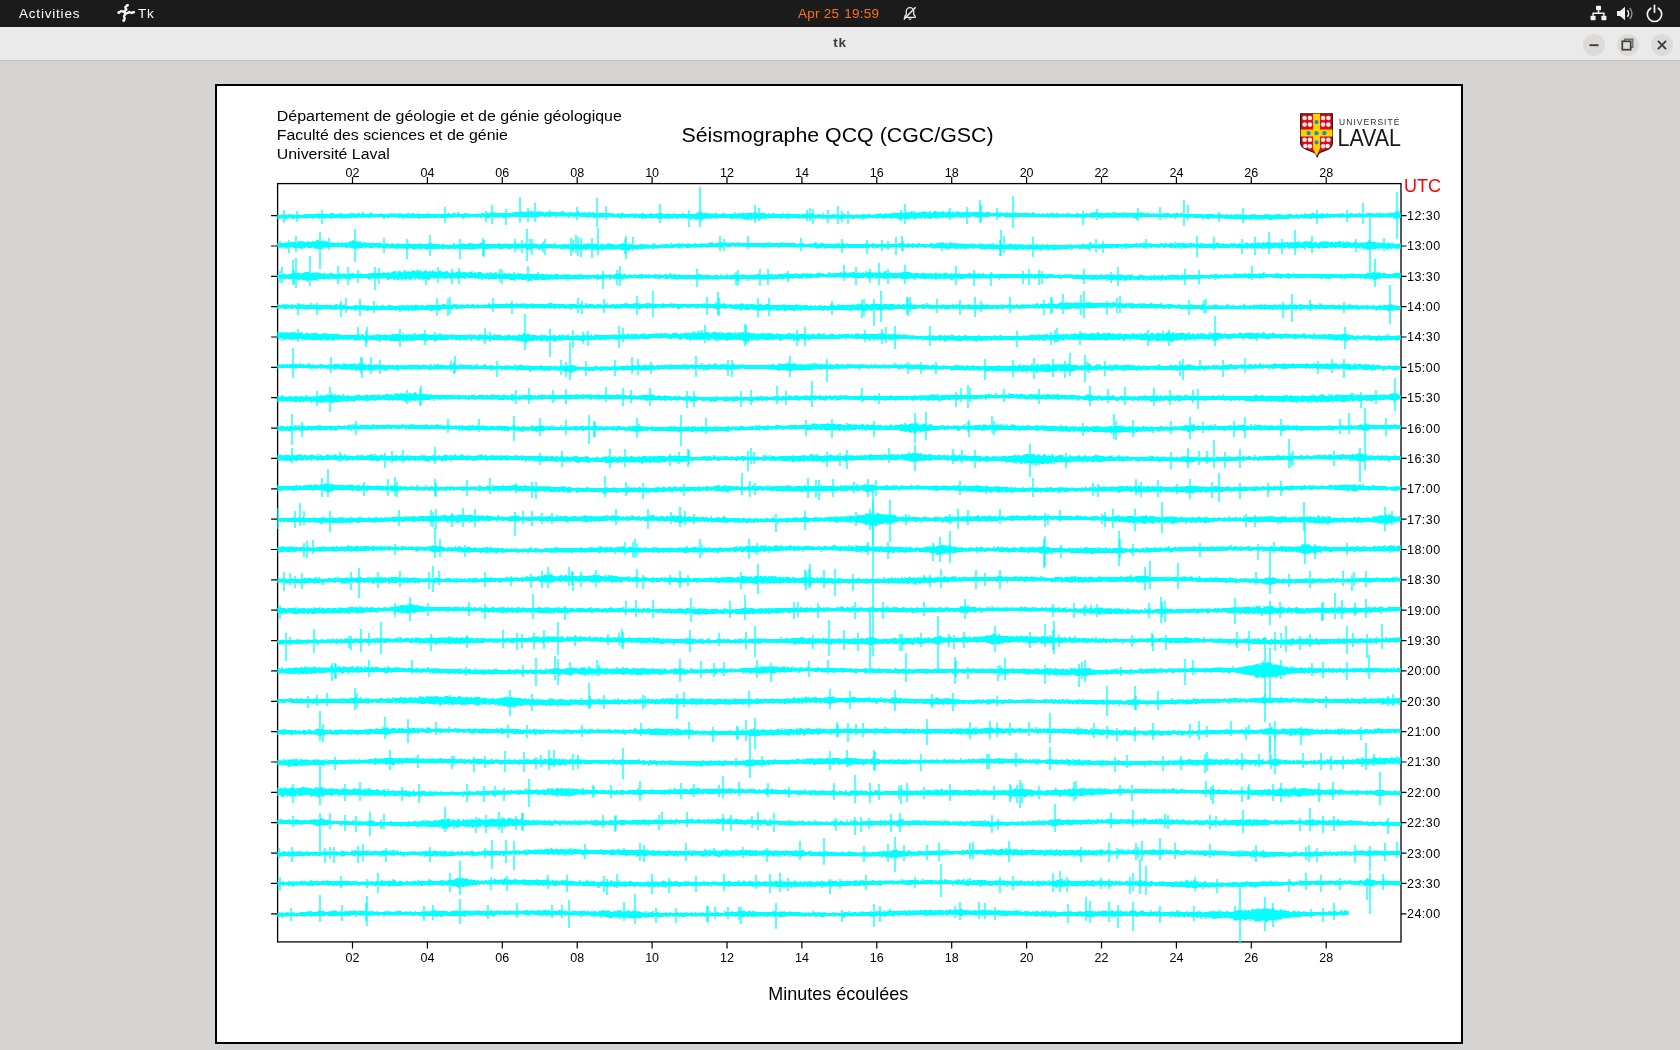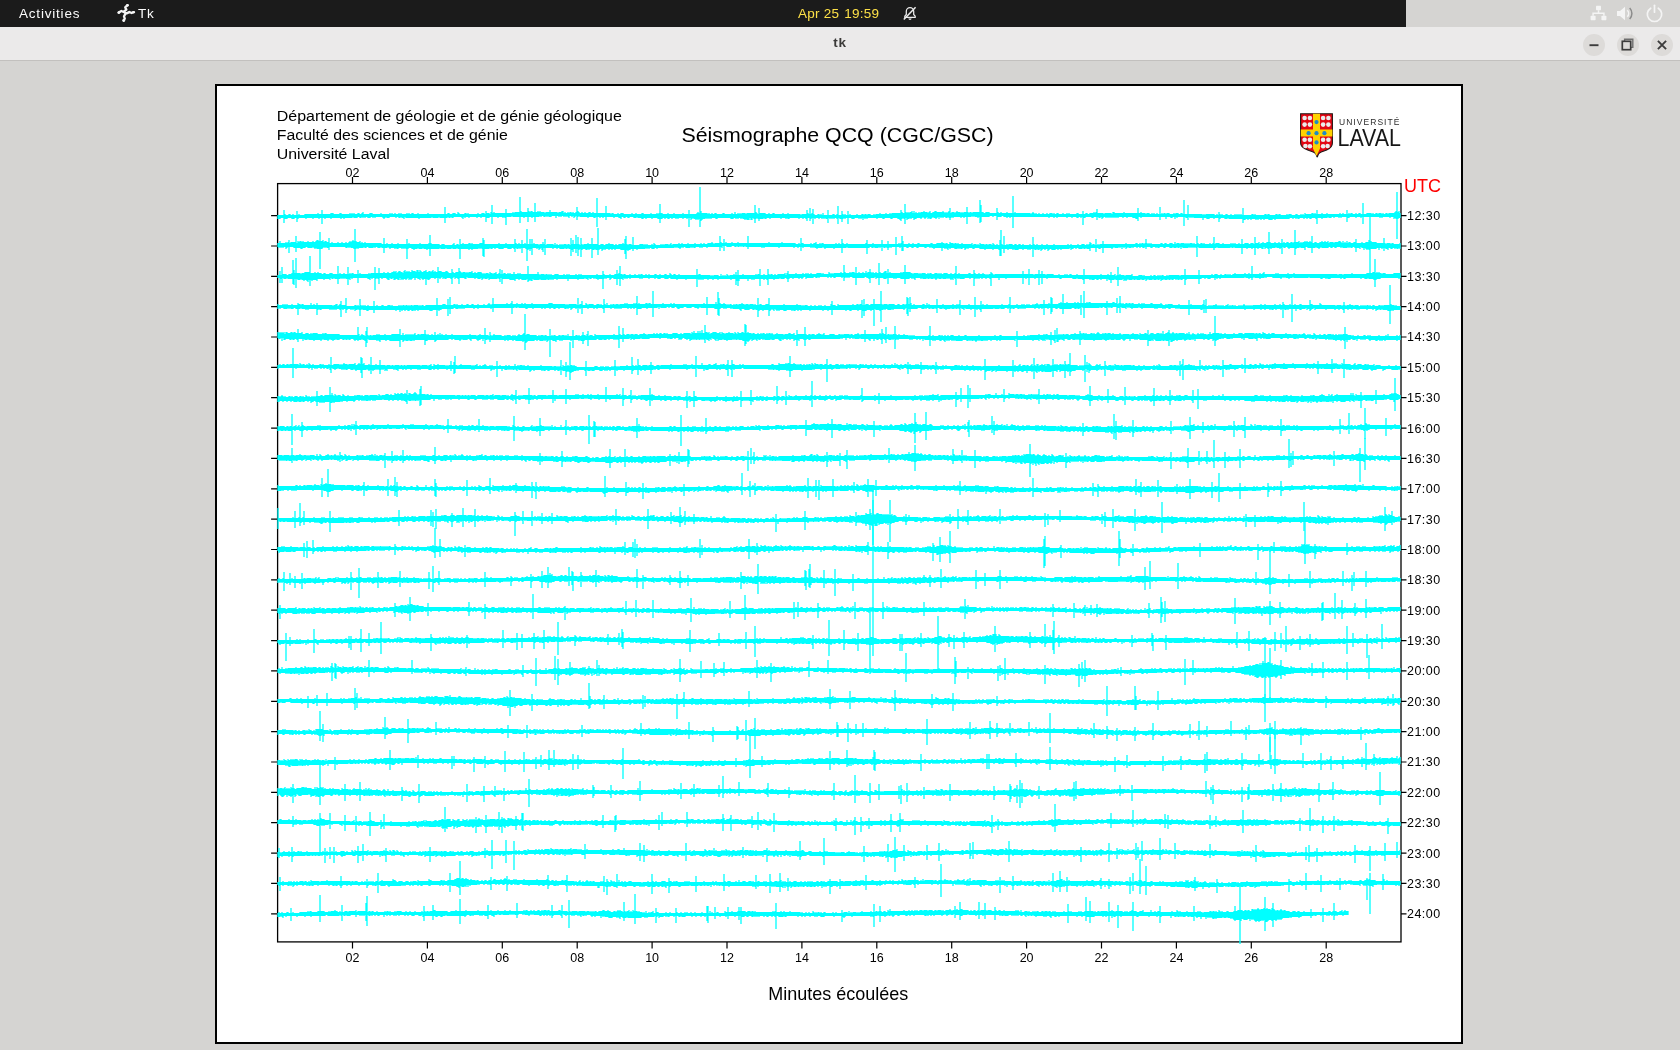--- a/index.html
+++ b/index.html
@@ -1,20 +1,20 @@
 <!DOCTYPE html>
 <html><head>
 <meta charset="utf-8">
 <style>
   html,body{margin:0;padding:0;width:1680px;height:1050px;overflow:hidden;
     font-family:"Liberation Sans",sans-serif;background:#d5d4d2;}
-  #topbar{position:absolute;left:0;top:0;width:1406px;height:27px;background:#1b1b1b;color:#fff;}
+  #topbar{position:absolute;left:0;top:0;width:1680px;height:27px;background:#1b1b1b;color:#fff;}
   #topbar .act{position:absolute;left:19px;top:0;line-height:27px;font-size:13.5px;letter-spacing:0.8px;color:#fcfcfc;}
   #topbar .tkname{position:absolute;left:138px;top:0;line-height:27px;font-size:13.5px;letter-spacing:0.7px;color:#fcfcfc;}
-  #topbar .clock{position:absolute;left:798px;top:0;line-height:27px;font-size:13.5px;letter-spacing:0.25px;color:#fde047;}
+  #topbar .clock{position:absolute;left:798px;top:0;line-height:27px;font-size:13.5px;letter-spacing:0.25px;color:#f97316;}
   #titlebar{position:absolute;left:0;top:27px;width:1680px;height:34px;background:#ebeaea;border-bottom:1px solid #c2c0be;box-sizing:border-box;}
   #titlebar .t{position:absolute;left:0;width:1680px;text-align:center;top:0;line-height:32px;
      font-size:13.5px;font-weight:bold;letter-spacing:0.8px;color:#3b3a38;}
   .wbtn{position:absolute;top:34px;width:22px;height:22px;border-radius:50%;background:#dddbd9;}
   #canvas{position:absolute;left:215px;top:84px;width:1244px;height:956px;background:#fff;border:2px solid #000;}
   svg text{font-family:"Liberation Sans",sans-serif;}
 </style>
 </head>
 <body>
 <div id="topbar">

